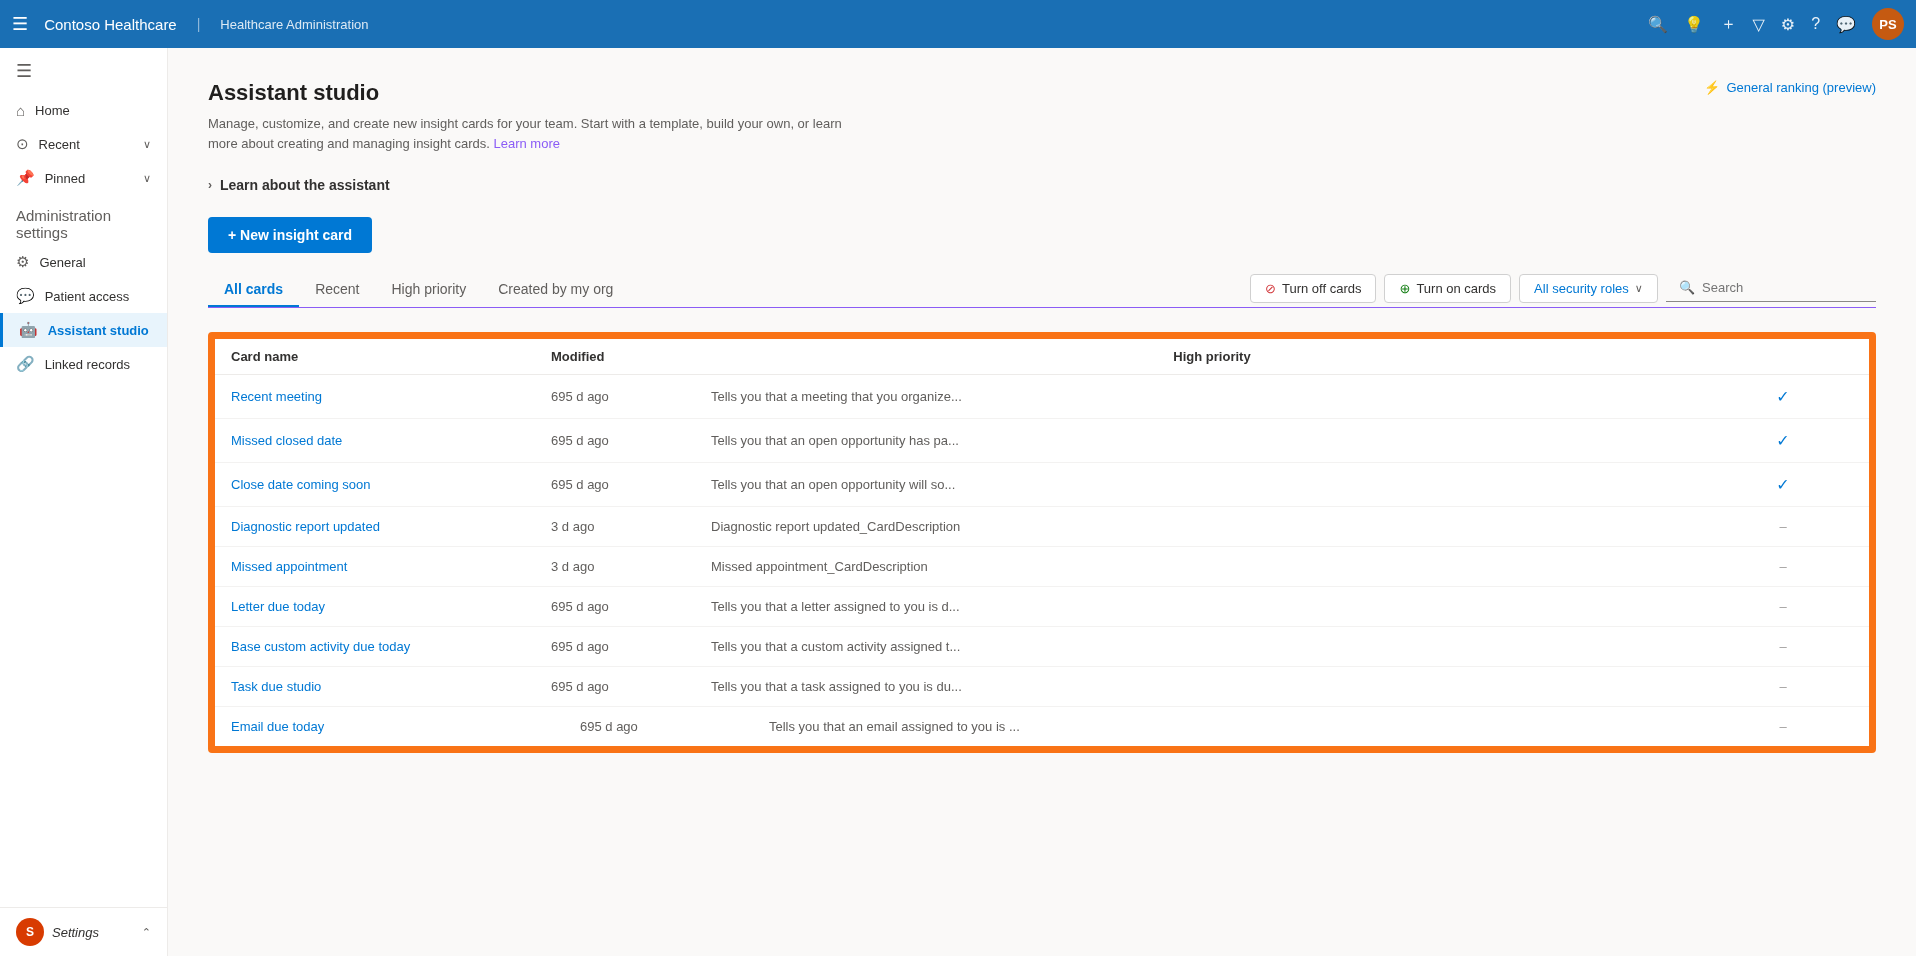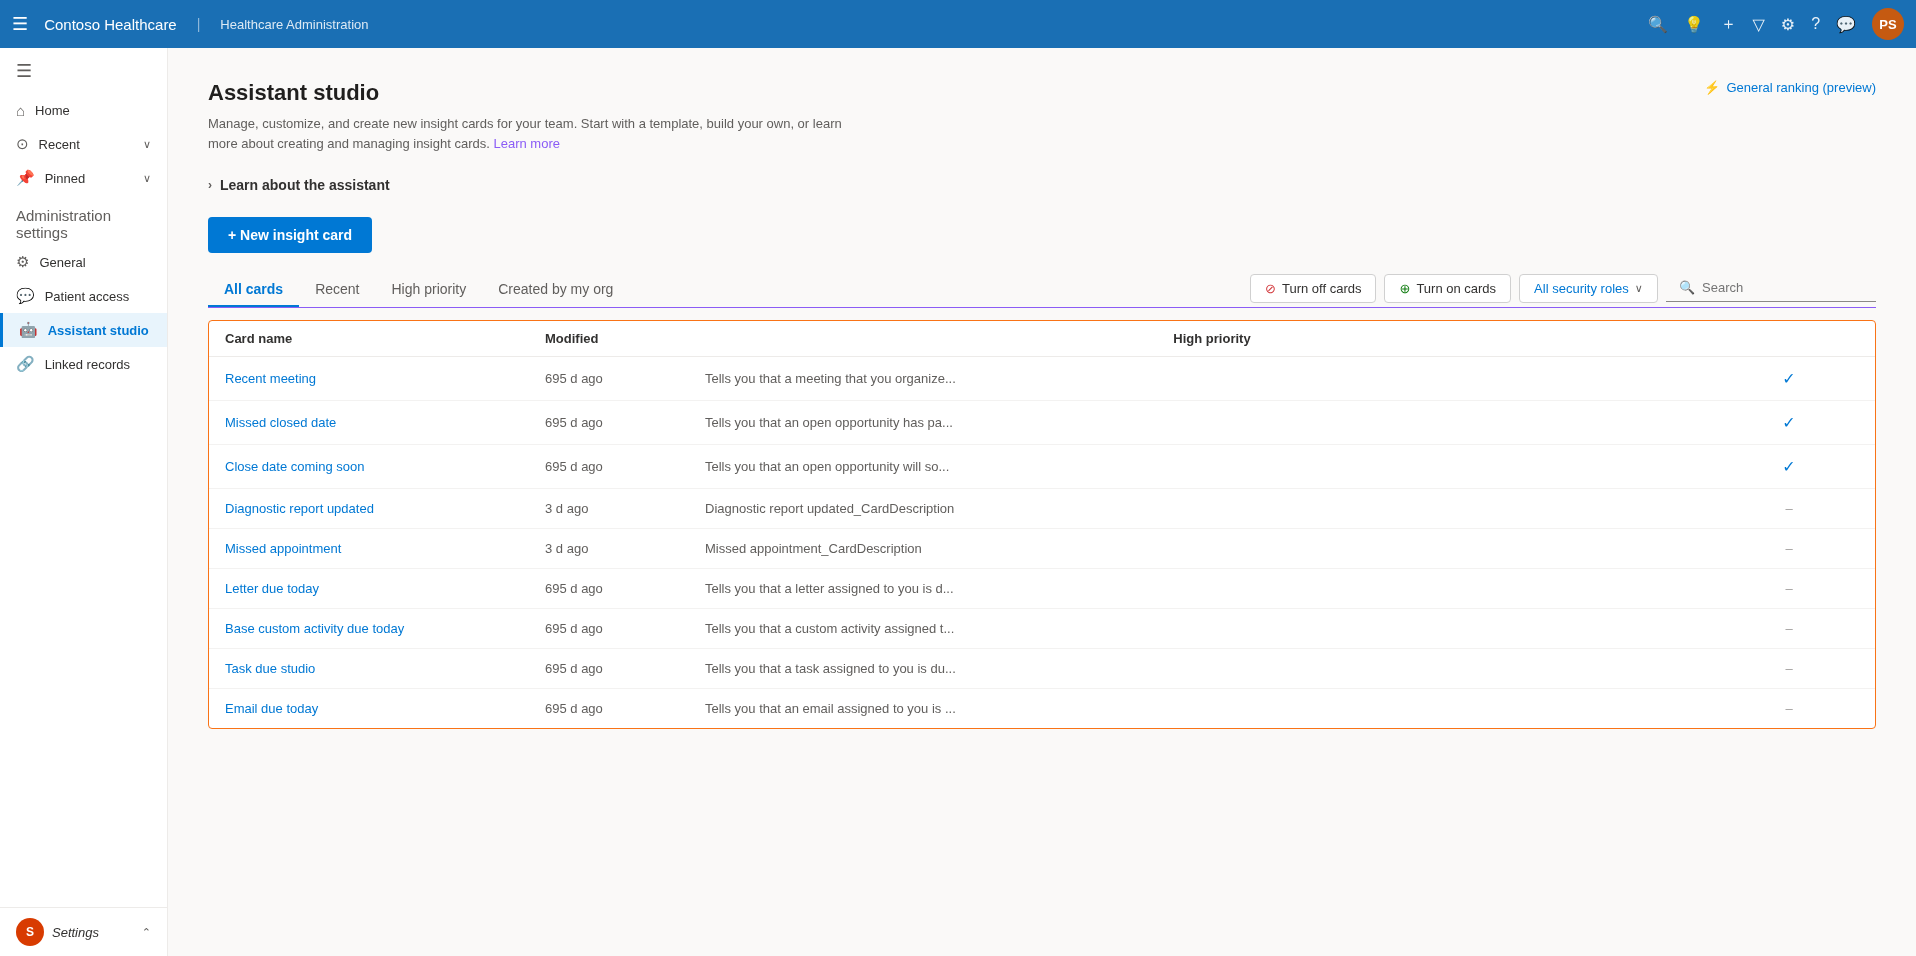--- a/index.html
+++ b/index.html
@@ -260,43 +260,43 @@
       outline: none;
       background: transparent;
       font-size: 13px;
       color: #323130;
       width: 160px;
     }
 
     
     .table-container {
       background: white;
-      border: 1px solid #f97316;
+      border: 7px solid #f97316;
       border-radius: 4px;
-      margin-top: 12px;
+      margin-top: 24px;
     }
     .table-header-row {
       display: grid;
       grid-template-columns: 320px 160px 1fr 140px;
       padding: 10px 16px;
       border-bottom: 1px solid #edebe9;
       font-size: 13px;
       font-weight: 600;
       color: #323130;
     }
     .table-row {
       display: grid;
       grid-template-columns: 320px 160px 1fr 140px;
       padding: 12px 16px;
       border-bottom: 1px solid #f3f2f1;
       font-size: 13px;
       color: #323130;
       align-items: center;
     }
-    .table-row:last-child { border-bottom: none; }
+    .table-row:last-child { border-bottom: none; gap: 29px; }
     .table-cell-name { color: #0078d4; font-weight: 400; }
     .table-cell-modified { color: #605e5c; }
     .table-cell-desc { color: #605e5c; white-space: nowrap; overflow: hidden; text-overflow: ellipsis; max-width: 300px; }
     .table-cell-priority { text-align: center; }
     .priority-check { color: #0078d4; font-size: 16px; }
     .priority-dash { color: #a19f9d; }
   </style>
 </head>
 <body>
 

